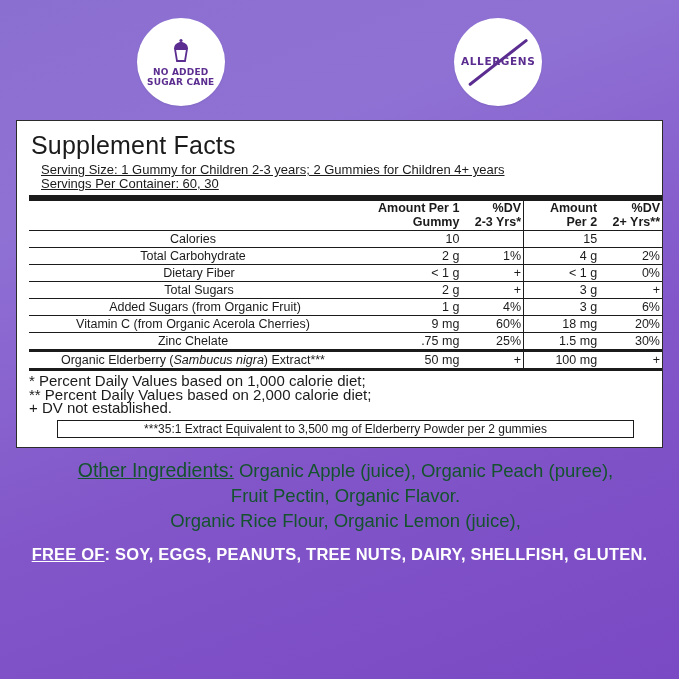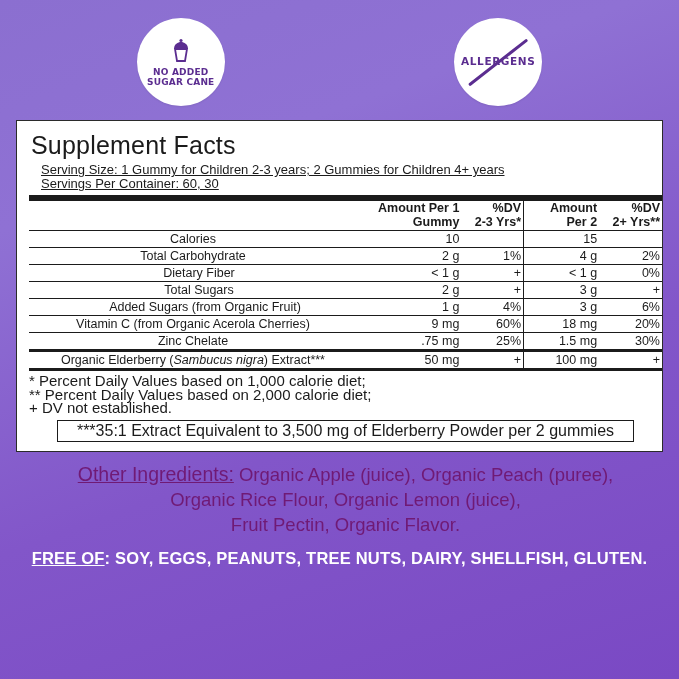--- a/index.html
+++ b/index.html
@@ -126,30 +126,30 @@
   }
   .footnotes {
     border-top: 3px solid #1b1b1b;
     font-size: 15px;
     line-height: 13.5px;
     padding-top: 3px;
     margin-top: 0;
   }
   .equiv {
     text-align: center;
-    font-size: 16px;
+    font-size: 12px;
     border: 1px solid #1b1b1b;
     margin: 5px 28px 1px 28px;
     padding: 1px 0;
   }
   .italic { font-style: italic; }
 
   
   .other {
-    color: #701a75;
+    color: #14532d;
     text-align: center;
     font-family: "Liberation Sans", sans-serif;
     padding: 10px 2px 0 14px;
   }
   .other-line {
     font-size: 18.5px;
     line-height: 25px;
   }
   .other-head {
     font-size: 19.5px;
@@ -296,19 +296,19 @@
     <div>+ DV not established.</div>
   </div>
 
   <div class="equiv">***35:1 Extract Equivalent to 3,500 mg of Elderberry Powder per 2 gummies</div>
 </div>
 
 <div class="other">
   <div class="other-line">
     <span class="other-head">Other Ingredients:</span><span>  Organic Apple (juice), Organic Peach (puree),</span>
   </div>
+  <div class="other-line">Fruit Pectin, Organic Flavor.</div>
   <div class="other-line">Organic Rice Flour, Organic Lemon (juice),</div>
-  <div class="other-line">Fruit Pectin, Organic Flavor.</div>
 </div>
 
 <div class="freeof">
   <span class="u">FREE OF</span><span>: SOY, EGGS, PEANUTS, TREE NUTS, DAIRY, SHELLFISH, GLUTEN.</span>
 </div>
 
 </body></html>

